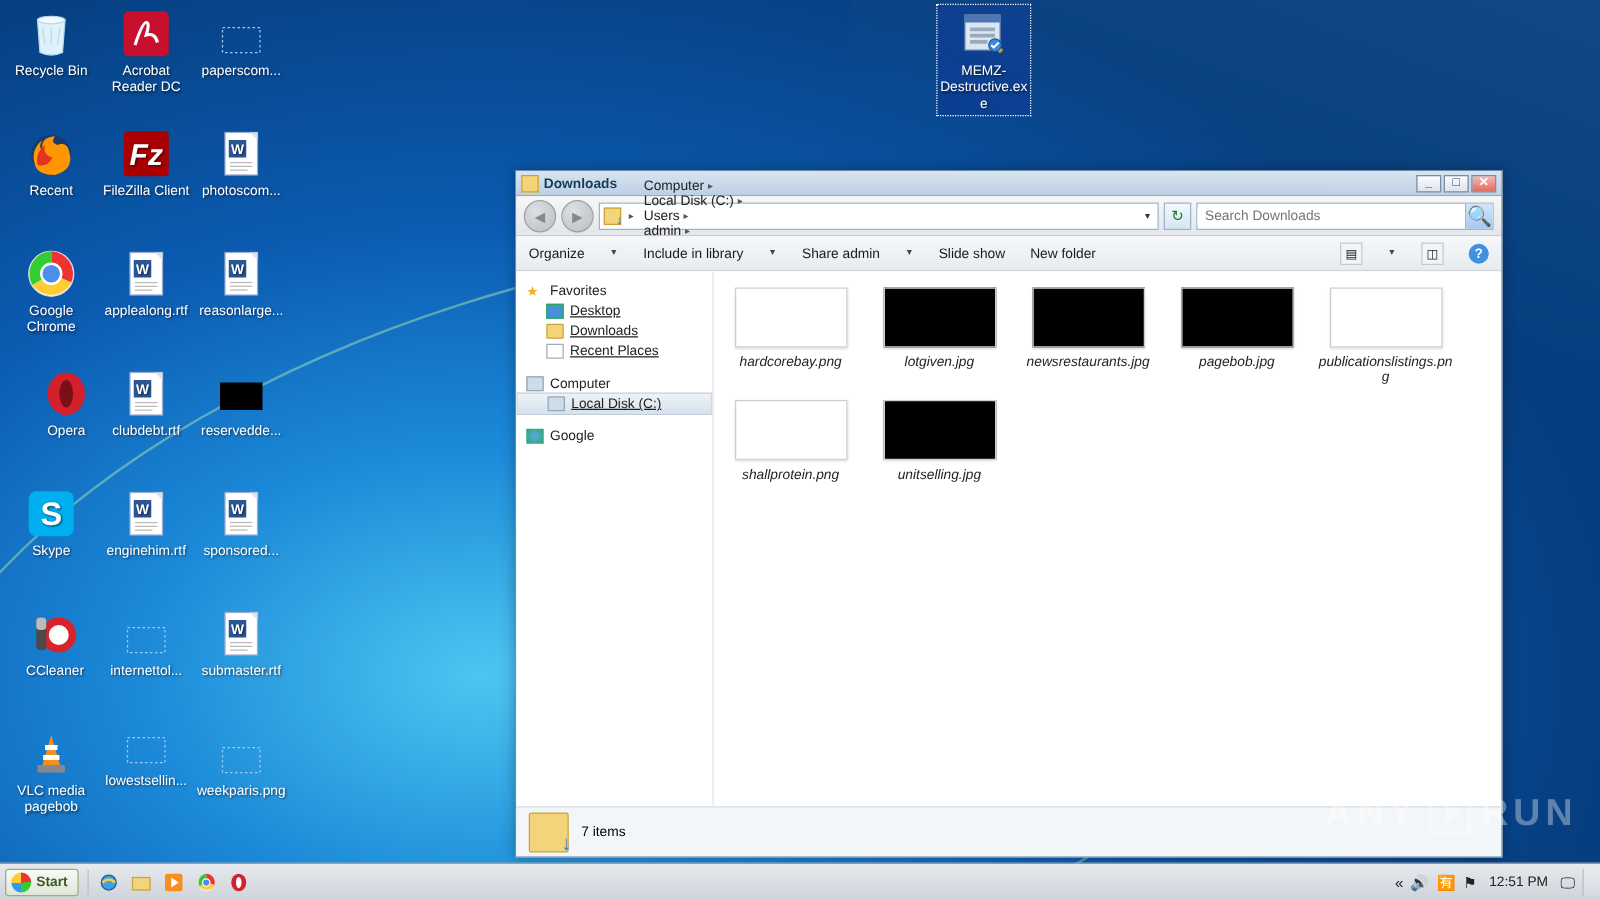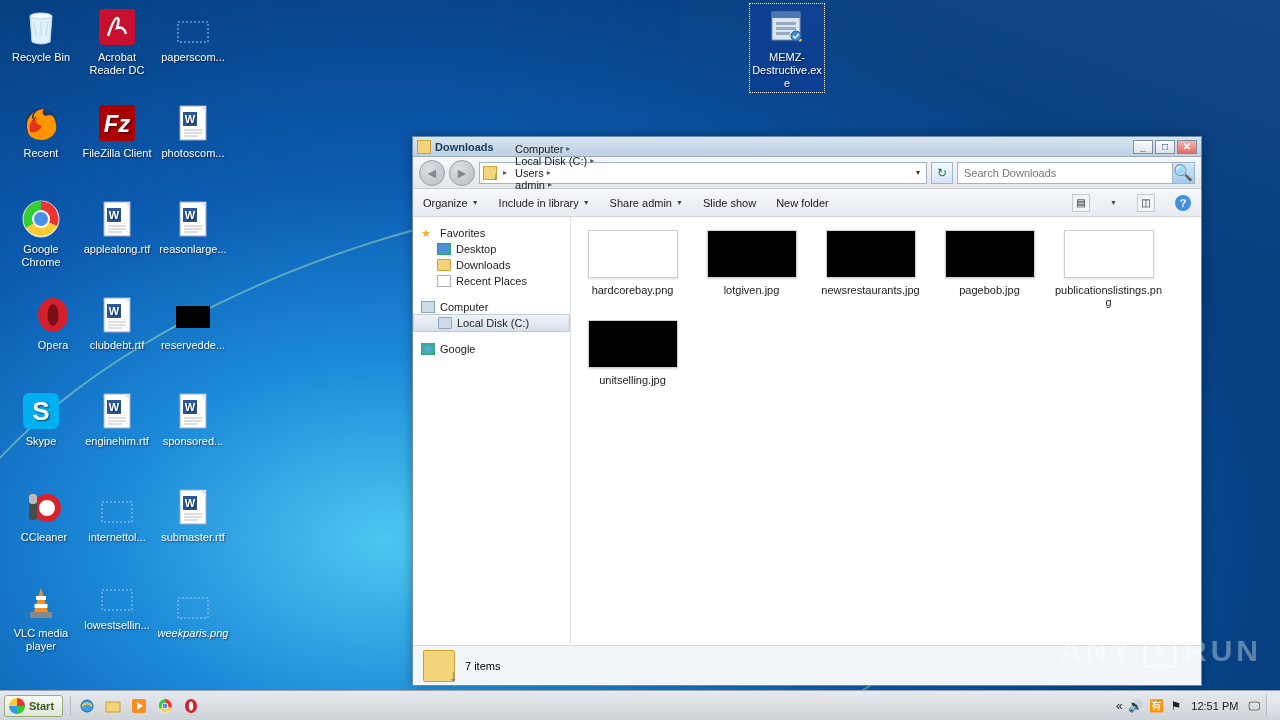--- a/index.html
+++ b/index.html
@@ -88,51 +88,51 @@
 .searchbox{ width:238px; height:22px; border:1px solid #9fb4c9; background:#fff; display:flex; align-items:center;}
 .searchbox input{ flex:1; border:none; outline:none; font-size:11px; padding:0 6px; color:#777;}
 .searchbox .sbtn{ width:22px; height:100%; background:linear-gradient(#cfe6fb,#9fc9ef); border-left:1px solid #9fb4c9; display:flex;align-items:center;justify-content:center; cursor:pointer; color:#1a4e86;}
 
 .toolbar {
   height:28px; background:linear-gradient(#f6f8fb,#e7ebef);
   border-bottom:1px solid #cfd5db;
   display:flex; align-items:center; padding:0 10px; gap:20px;
   font-size:11px; color:#1a1a1a;
 }
-.toolbar .tmenu{ display:flex; align-items:center; gap:4px; cursor:pointer;text-align:center;}
+.toolbar .tmenu{ display:flex; align-items:center; gap:20px; cursor:pointer;text-align:center;}
 .toolbar .tmenu .dd{ font-size:7px; color:#444;}
 .toolbar .tspacer{flex:1;}
 .toolbar .ticonbtn{ width:18px; height:18px; border:1px solid #c2c9d0; background:#f2f5f8; display:flex;align-items:center;justify-content:center;font-size:10px; cursor:pointer;}
 .toolbar .help{ width:16px;height:16px;border-radius:50%;background:#3f8fe0;color:#fff;display:flex;align-items:center;justify-content:center;font-size:11px;font-weight:bold;cursor:pointer;}
 
 .body { flex:1; display:flex; background:#fff; overflow:hidden;}
 .navpane { width:158px; border-right:1px solid #dfe3e7; font-size:11px; color:#222; padding:8px 0; overflow:auto;}
 .navpane .grp{ margin-bottom:10px;}
 .navpane .hdr{ display:flex; align-items:center; gap:5px; padding:2px 8px; }
-.navpane .item{ display:flex; align-items:center; gap:5px; padding:2px 8px 2px 24px; cursor:pointer;}
+.navpane .item{ display:flex; align-items:center; gap:5px; padding:2px 8px 2px 24px; cursor:pointer;text-decoration:underline;}
 .navpane .item.sel{ background:linear-gradient(#eef3f8,#d7e1ea); border:1px solid #bfcddb; margin:-1px 0;}
 .nicon{ width:14px; height:12px; display:inline-block;}
 .nicon.star{ color:#f2b01e;}
 .nicon.fold{ background:#f3d47a; border:1px solid #c9a33a; border-radius:1px;}
 .nicon.lib{ background:linear-gradient(90deg,#6fb2e8,#f3d47a); border:1px solid #9aa;}
 .nicon.doc{ background:#fff; border:1px solid #aab; position:relative;}
 .nicon.mus{ color:#2a7de1;}
 .nicon.pic{ background:#fff; border:1px solid #aab; position:relative;}
 .nicon.vid{ background:#3a6; border:1px solid #285;}
 .nicon.comp{ background:#d0dbe8; border:1px solid #8fa6bd;}
 .nicon.drive{ background:#d0dbe8; border:1px solid #8fa6bd; border-radius:1px;}
 .nicon.net{ background:radial-gradient(#5fa8e8,#2a6);}
 .nicon.desk{ background:#4a8fd8; border:1px solid #2a5;}
 .nicon.rec{ background:#fff; border:1px solid #aab;}
 
 .filearea{ flex:1; padding:10px 4px; display:flex; flex-wrap:wrap; gap:6px 4px; align-content:flex-start; overflow:auto;}
 .thumb{ width:115px; display:flex; flex-direction:column; align-items:center; font-size:11px; color:#222; cursor:pointer; padding:3px;}
 .thumb .timg{ width:90px; height:48px; border:1px solid #cfcfcf; background:#fff; box-shadow:0 1px 2px rgba(0,0,0,0.15);}
 .thumb .timg.black{ background:#000;}
-.thumb .tname{ margin-top:6px; text-align:center; word-wrap:break-word; max-width:110px;}
+.thumb .tname{ margin-top:6px; text-align:center; word-wrap:break-word; max-width:110px;font-style:italic;}
 
 .statusbar{ height:40px; border-top:1px solid #d8dde2; background:#f3f6f9; display:flex; align-items:center; padding:0 10px; gap:10px; font-size:11px;}
 .statusbar .bigfold{ width:32px; height:32px; background:#f3d47a; border:1px solid #c9a33a; border-radius:2px; position:relative;}
 .statusbar .bigfold::after{content:'↓'; position:absolute; right:-3px; bottom:-4px; color:#2a7de1; font-size:16px; font-weight:bold;}
 
 
 .taskbar{
   position:absolute; left:0; bottom:0; width:100%; height:30px;
   background:linear-gradient(#e6e9ed,#cfd4da);
   border-top:1px solid #9aa3ad;
@@ -380,31 +380,31 @@
       </div>
       <div class="dicon" style="left: 4px; top: 580px;">
         <div class="ico">
           <svg width="42" height="42">
             <polygon points="21,6 28,30 14,30" fill="#f78f1e"></polygon>
             <rect x="16" y="14" width="10" height="4" fill="#fff"></rect>
             <rect x="14.5" y="22" width="13" height="4" fill="#fff"></rect>
             <rect x="10" y="30" width="22" height="6" rx="1" fill="#888"></rect>
           </svg>
         </div>
-        <div class="lbl">VLC media player</div>
+        <div class="lbl">VLC media pagebob</div>
       </div>
       <div class="dicon" style="left: 80px; top: 572px;">
         <div class="ico">
           <svg width="42" height="42">
             <rect x="6" y="16" width="30" height="20" fill="none" stroke="#9fc9f2" stroke-dasharray="2,2"></rect>
           </svg>
         </div>
         <div class="lbl">lowestsellin...</div>
       </div>
-      <div class="dicon" style="left: 156px; top: 580px; font-style: italic;">
+      <div class="dicon" style="left: 156px; top: 580px;">
         <div class="ico">
           <svg width="42" height="42">
             <rect x="6" y="16" width="30" height="20" fill="none" stroke="#9fc9f2" stroke-dasharray="2,2"></rect>
           </svg>
         </div>
         <div class="lbl">weekparis.png</div>
       </div>
     </div>
 
   <div class="explorer">
@@ -536,20 +536,24 @@
           </div>
           <div class="thumb">
             <div class="timg black"></div>
             <div class="tname">pagebob.jpg</div>
           </div>
           <div class="thumb">
             <div class="timg"></div>
             <div class="tname">publicationslistings.png</div>
           </div>
           <div class="thumb">
+            <div class="timg"></div>
+            <div class="tname">shallprotein.png</div>
+          </div>
+          <div class="thumb">
             <div class="timg black"></div>
             <div class="tname">unitselling.jpg</div>
           </div>
         </div>
     </div>
 
     <div class="statusbar">
       <div class="bigfold"></div>
       <span>7 items</span>
     </div>

